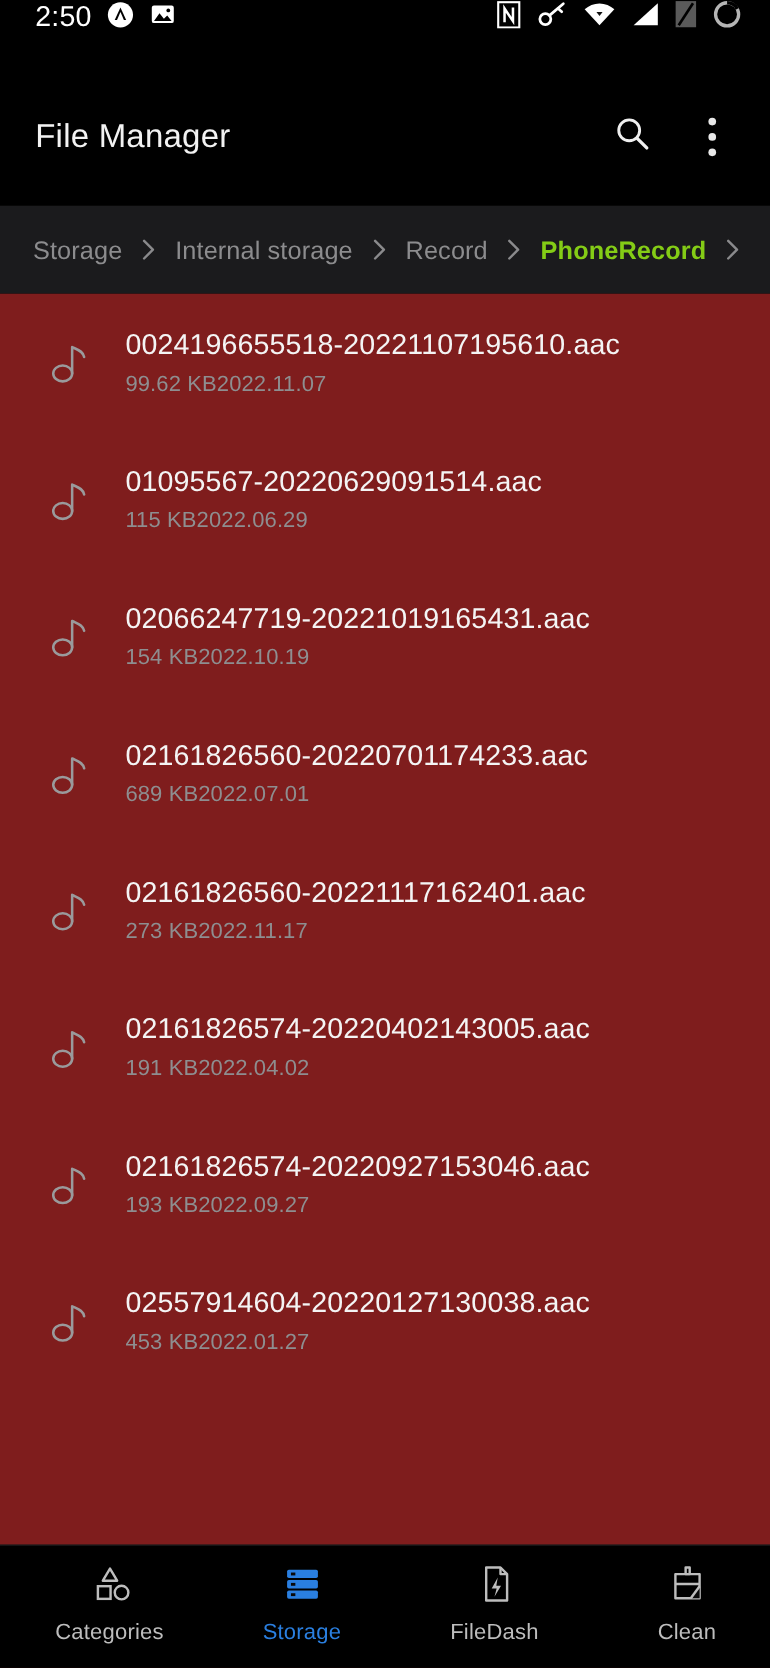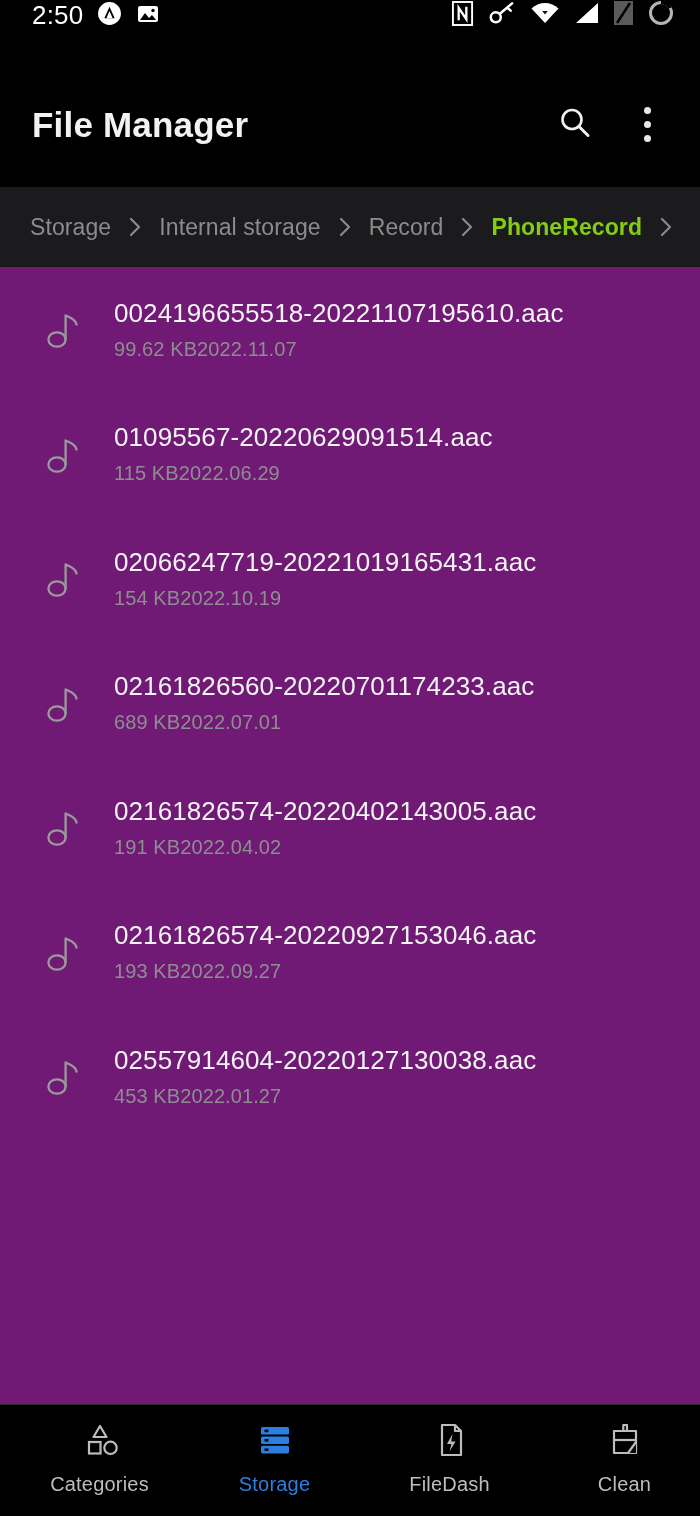--- a/index.html
+++ b/index.html
@@ -32,21 +32,21 @@
   .sb-ico { display:block; }
 
   
   .appbar {
     height:125px; flex:0 0 125px;
     display:flex; align-items:center;
     padding:0 30px 0 32px;
     background:#000;
   }
   .appbar-title {
-    color:#f2f2f2; font-size:35px; font-weight:700;
+    color:#f2f2f2; font-size:30px; font-weight:400;
     letter-spacing:.2px;
   }
   .appbar-actions { margin-left:auto; display:flex; align-items:center; gap:26px; }
   .appbar-btn {
     width:46px; height:46px;
     display:flex; align-items:center; justify-content:center;
     cursor:pointer;
   }
   .dots { display:flex; flex-direction:column; align-items:center; gap:7px; }
   .dots i { width:7px; height:7px; border-radius:50%; background:#e8e8e8; display:block; }
@@ -67,21 +67,21 @@
   .crumb-sep {
     color:#7a7a7c; font-size:21px;
     margin:0 17px; flex:0 0 auto; line-height:1;
     display:flex; align-items:center;
   }
   .crumb-sep svg { display:block; }
 
   
   .filelist {
     flex:1 1 auto;
-    background:#701a75;
+    background:#7f1d1d;
     overflow:hidden;
     position:relative;
   }
   .filerow {
     height:124.5px;
     display:flex; align-items:center;
     padding:0 20px 0 34px;
     cursor:pointer;
   }
   .file-ico {
@@ -276,20 +276,32 @@
         </div>
       </div>
       <div class="filerow">
         <div class="file-ico">
           <svg width="34" height="42" viewBox="0 0 34 42">
             <ellipse cx="11" cy="31.5" rx="8.6" ry="7.2" fill="none" stroke="#9a9a9c" stroke-width="2.3"></ellipse>
             <path d="M19.6 31.5 V7.5 C24 9.8 29.5 11 30.5 16.5" fill="none" stroke="#9a9a9c" stroke-width="2.3" stroke-linecap="round" stroke-linejoin="round"></path>
           </svg>
         </div>
         <div class="file-meta">
+          <div class="file-name">02161826560-20221117162401.aac</div>
+          <div class="file-sub"><span class="sz">273 KB</span><span>2022.11.17</span></div>
+        </div>
+      </div>
+      <div class="filerow">
+        <div class="file-ico">
+          <svg width="34" height="42" viewBox="0 0 34 42">
+            <ellipse cx="11" cy="31.5" rx="8.6" ry="7.2" fill="none" stroke="#9a9a9c" stroke-width="2.3"></ellipse>
+            <path d="M19.6 31.5 V7.5 C24 9.8 29.5 11 30.5 16.5" fill="none" stroke="#9a9a9c" stroke-width="2.3" stroke-linecap="round" stroke-linejoin="round"></path>
+          </svg>
+        </div>
+        <div class="file-meta">
           <div class="file-name">02161826574-20220402143005.aac</div>
           <div class="file-sub"><span class="sz">191 KB</span><span>2022.04.02</span></div>
         </div>
       </div>
       <div class="filerow">
         <div class="file-ico">
           <svg width="34" height="42" viewBox="0 0 34 42">
             <ellipse cx="11" cy="31.5" rx="8.6" ry="7.2" fill="none" stroke="#9a9a9c" stroke-width="2.3"></ellipse>
             <path d="M19.6 31.5 V7.5 C24 9.8 29.5 11 30.5 16.5" fill="none" stroke="#9a9a9c" stroke-width="2.3" stroke-linecap="round" stroke-linejoin="round"></path>
           </svg>

